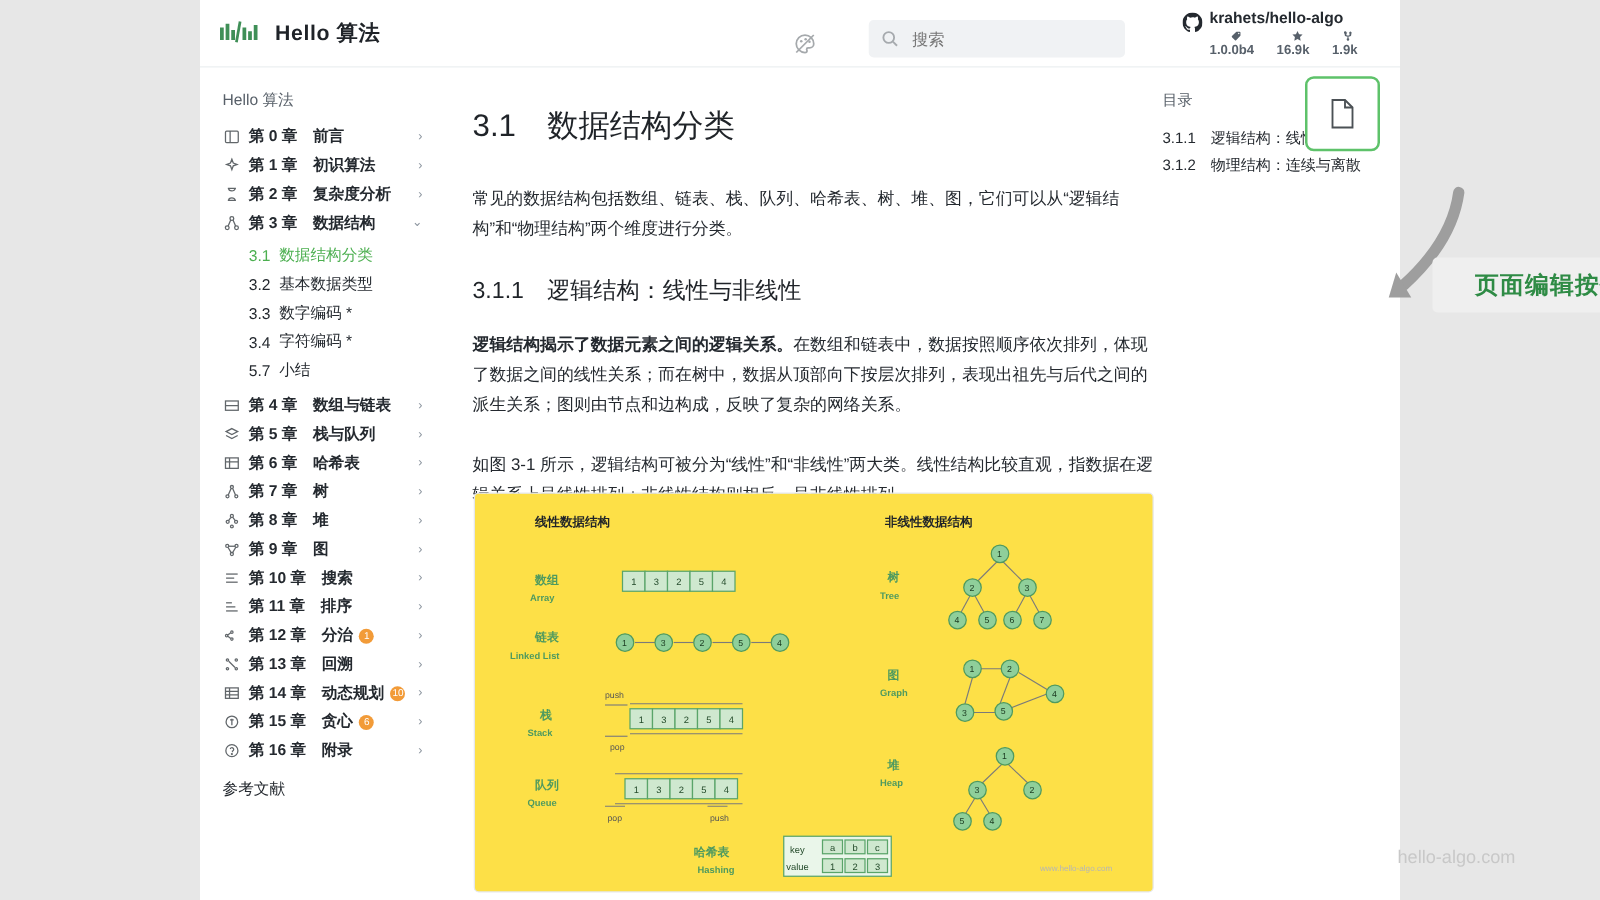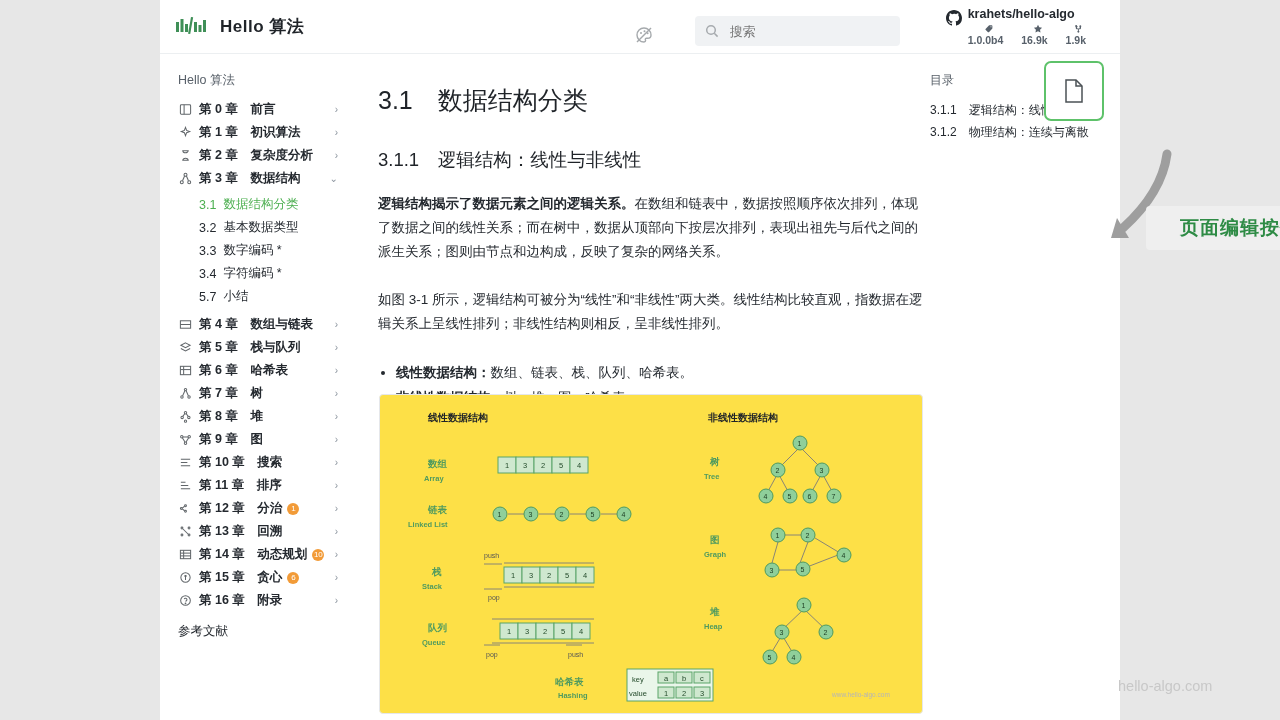--- a/index.html
+++ b/index.html
@@ -442,20 +442,21 @@
       <span class="chev">›</span>
     </div>
 
     <div class="ref">参考文献</div>
   </div>
 
   <div class="content">
 
     <h1 class="doc-title">3.1　数据结构分类</h1>
 
+    <p class="para">常见的数据结构包括数组、链表、栈、队列、哈希表、树、堆、图，它们可以从“逻辑结构”和“物理结构”两个维度进行分类。</p>
 
     <h2 class="sec">3.1.1　逻辑结构：线性与非线性</h2>
 
     <p class="para"><b>逻辑结构揭示了数据元素之间的逻辑关系。</b><span>在数组和链表中，数据按照顺序依次排列，体现了数据之间的线性关系；而在树中，数据从顶部向下按层次排列，表现出祖先与后代之间的派生关系；图则由节点和边构成，反映了复杂的网络关系。</span></p>
 
     <p class="para">如图 3-1 所示，逻辑结构可被分为“线性”和“非线性”两大类。线性结构比较直观，指数据在逻辑关系上呈线性排列；非线性结构则相反，呈非线性排列。</p>
 
     <ul class="bullets">
       <li><b>线性数据结构：</b><span>数组、链表、栈、队列、哈希表。</span></li>
       <li><b>非线性数据结构：</b><span>树、堆、图、哈希表。</span></li>

